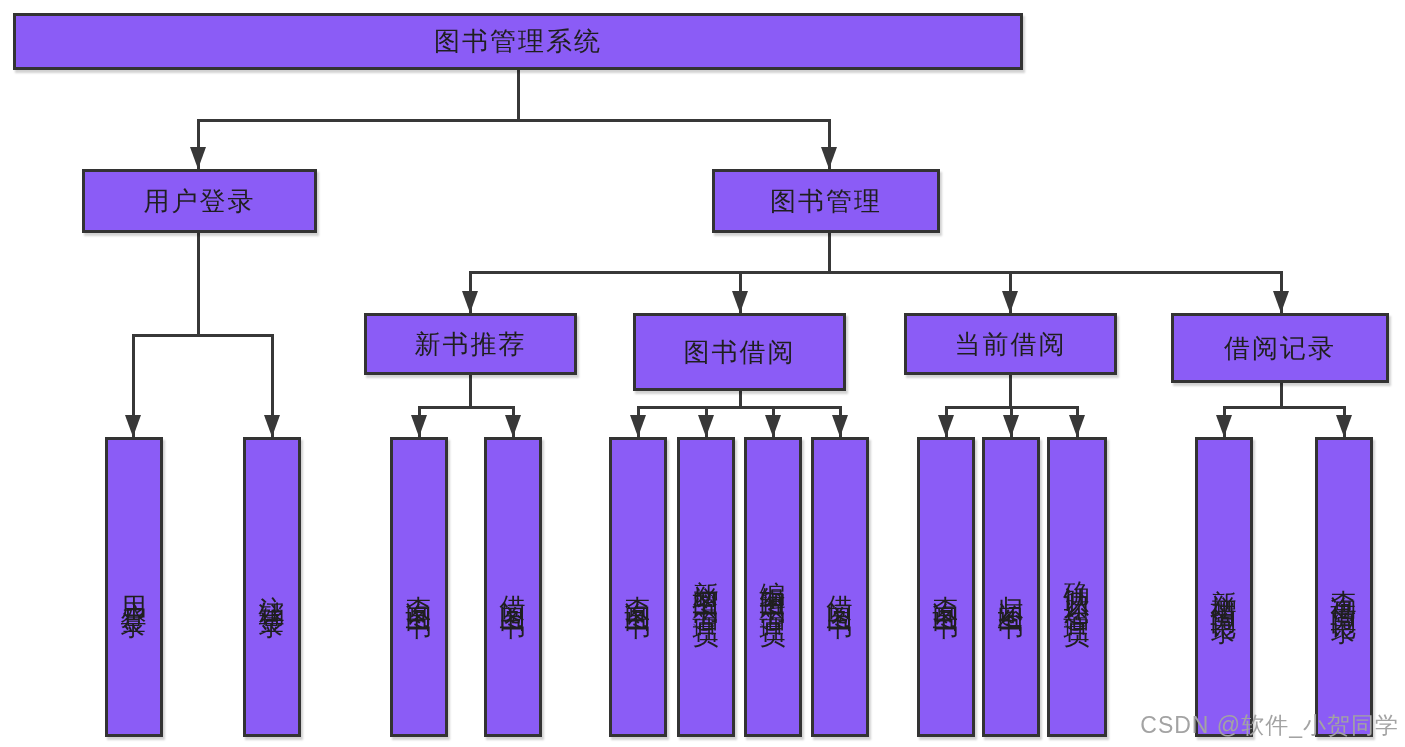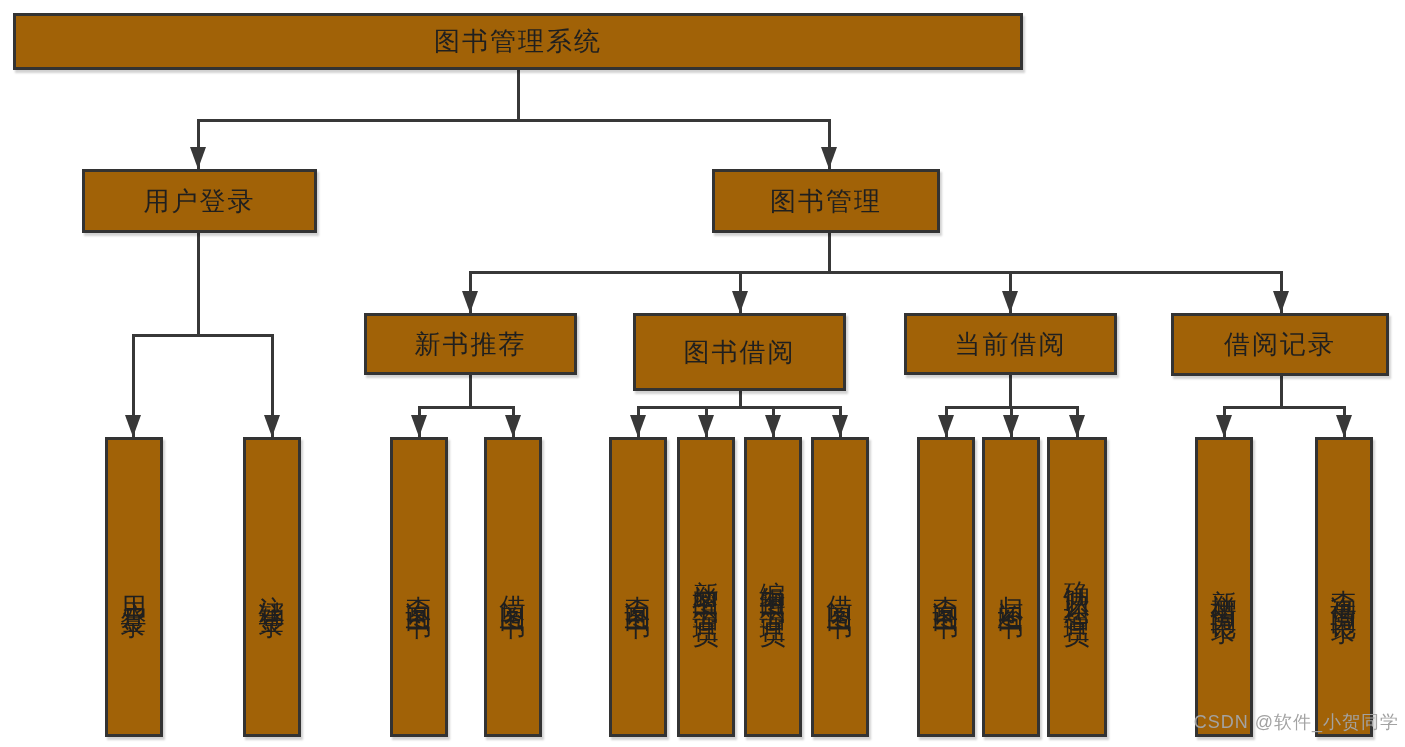--- a/index.html
+++ b/index.html
@@ -9,21 +9,21 @@
     height: 747px;
     background: #ffffff;
     overflow: hidden;
     font-family: "Liberation Sans", "DejaVu Sans", sans-serif;
     color: #1f1f1f;
   }
   .node {
     position: absolute;
     box-sizing: border-box;
     border: 3px solid #333333;
-    background: #a16207;
+    background: #8b5cf6;
     display: flex;
     align-items: center;
     justify-content: center;
     box-shadow: 2px 3px 2px rgba(0,0,0,0.18);
   }
   .node--h span {
     font-size: 26px;
     letter-spacing: 2px;
     white-space: nowrap;
   }
@@ -50,21 +50,21 @@
     width: 0;
     height: 0;
     border-left: 8px solid transparent;
     border-right: 8px solid transparent;
     border-top: 22px solid #383838;
   }
   .watermark {
     position: absolute;
     right: 6px;
     top: 710px;
-    font-size: 18px;
+    font-size: 23px;
     color: #a3a3a3;
     letter-spacing: 1px;
     white-space: nowrap;
     margin-left: 24px;
   }
 </style>
 </head>
 <body>
 
 <div id="canvas">
@@ -144,21 +144,21 @@
 
   <div class="node node--h" style="left:364px; top:313px; width:213px; height:62px;">
     <span>新书推荐</span>
   </div>
   <div class="node node--h" style="left:633px; top:313px; width:213px; height:78px;">
     <span>图书借阅</span>
   </div>
   <div class="node node--h" style="left:904px; top:313px; width:213px; height:62px;">
     <span>当前借阅</span>
   </div>
-  <div class="node node--h" style="left:1171px; top:313px; width:218px; height:63px;">
+  <div class="node node--h" style="left:1171px; top:313px; width:218px; height:70px;">
     <span>借阅记录</span>
   </div>
 
   <div class="node node--v" style="left:105px; top:437px; width:58px; height:300px;">
     <span>用户登录</span>
   </div>
   <div class="node node--v" style="left:243px; top:437px; width:58px; height:300px;">
     <span>注销登录</span>
   </div>
 

